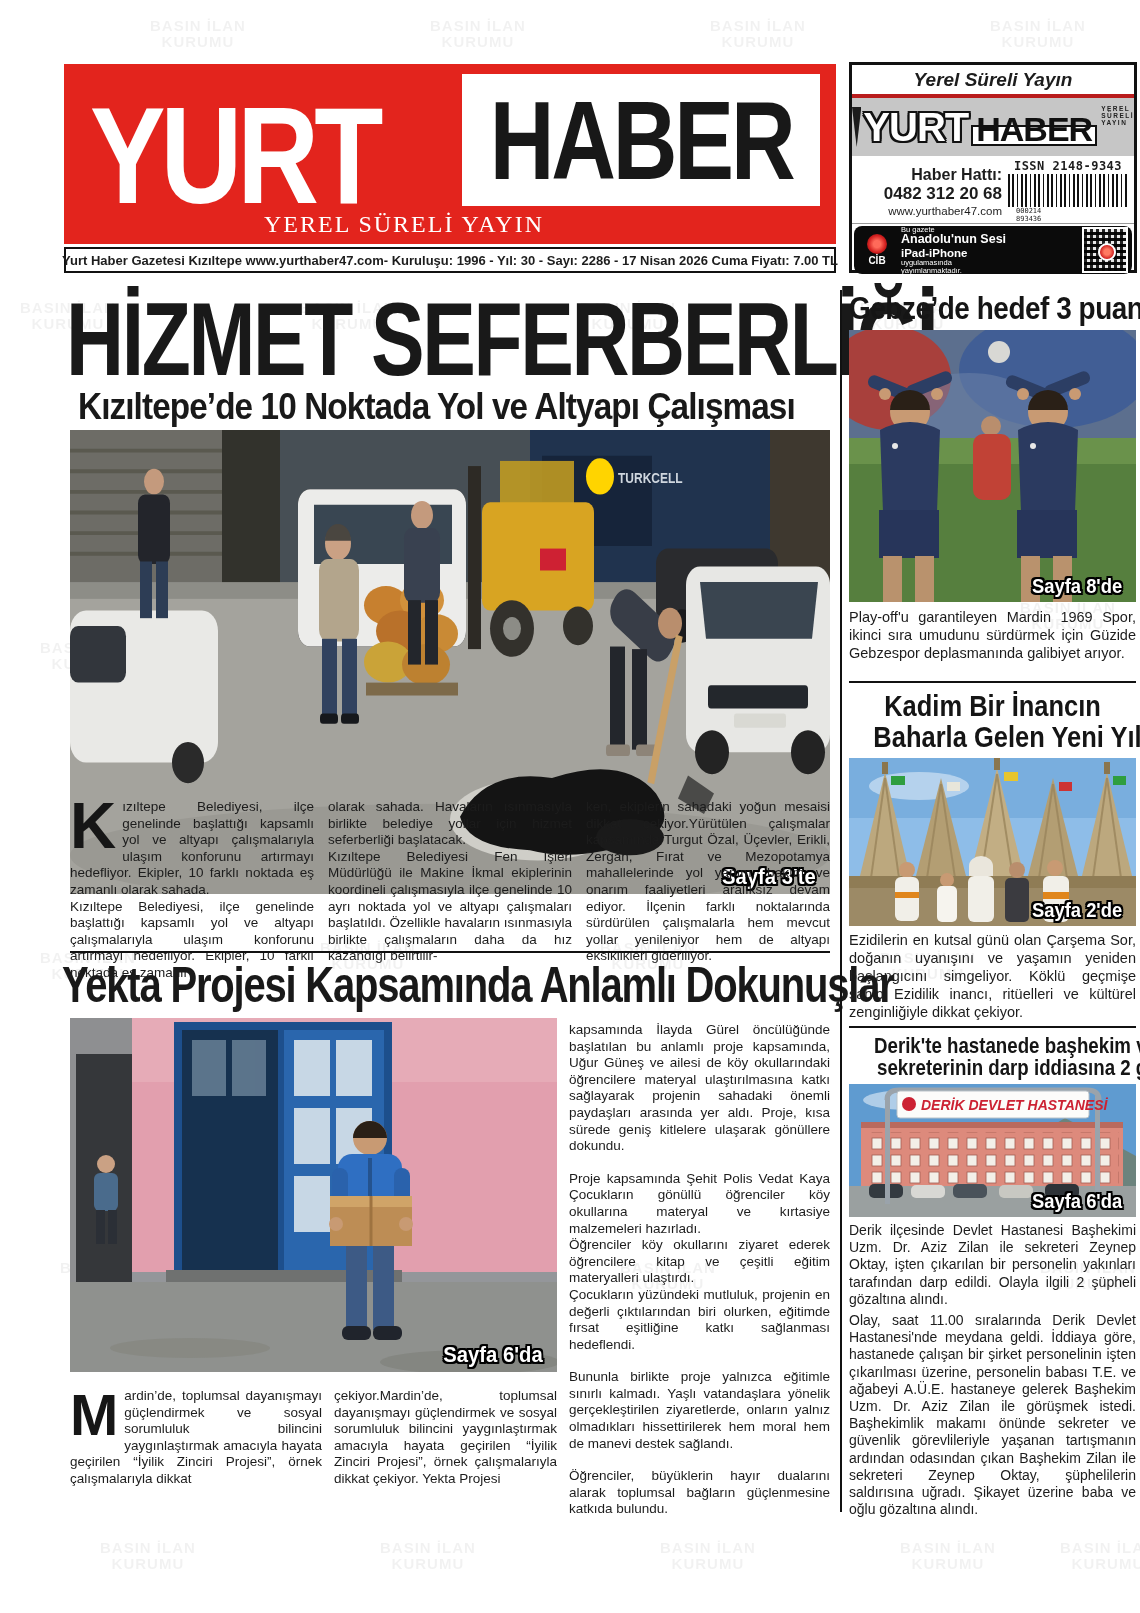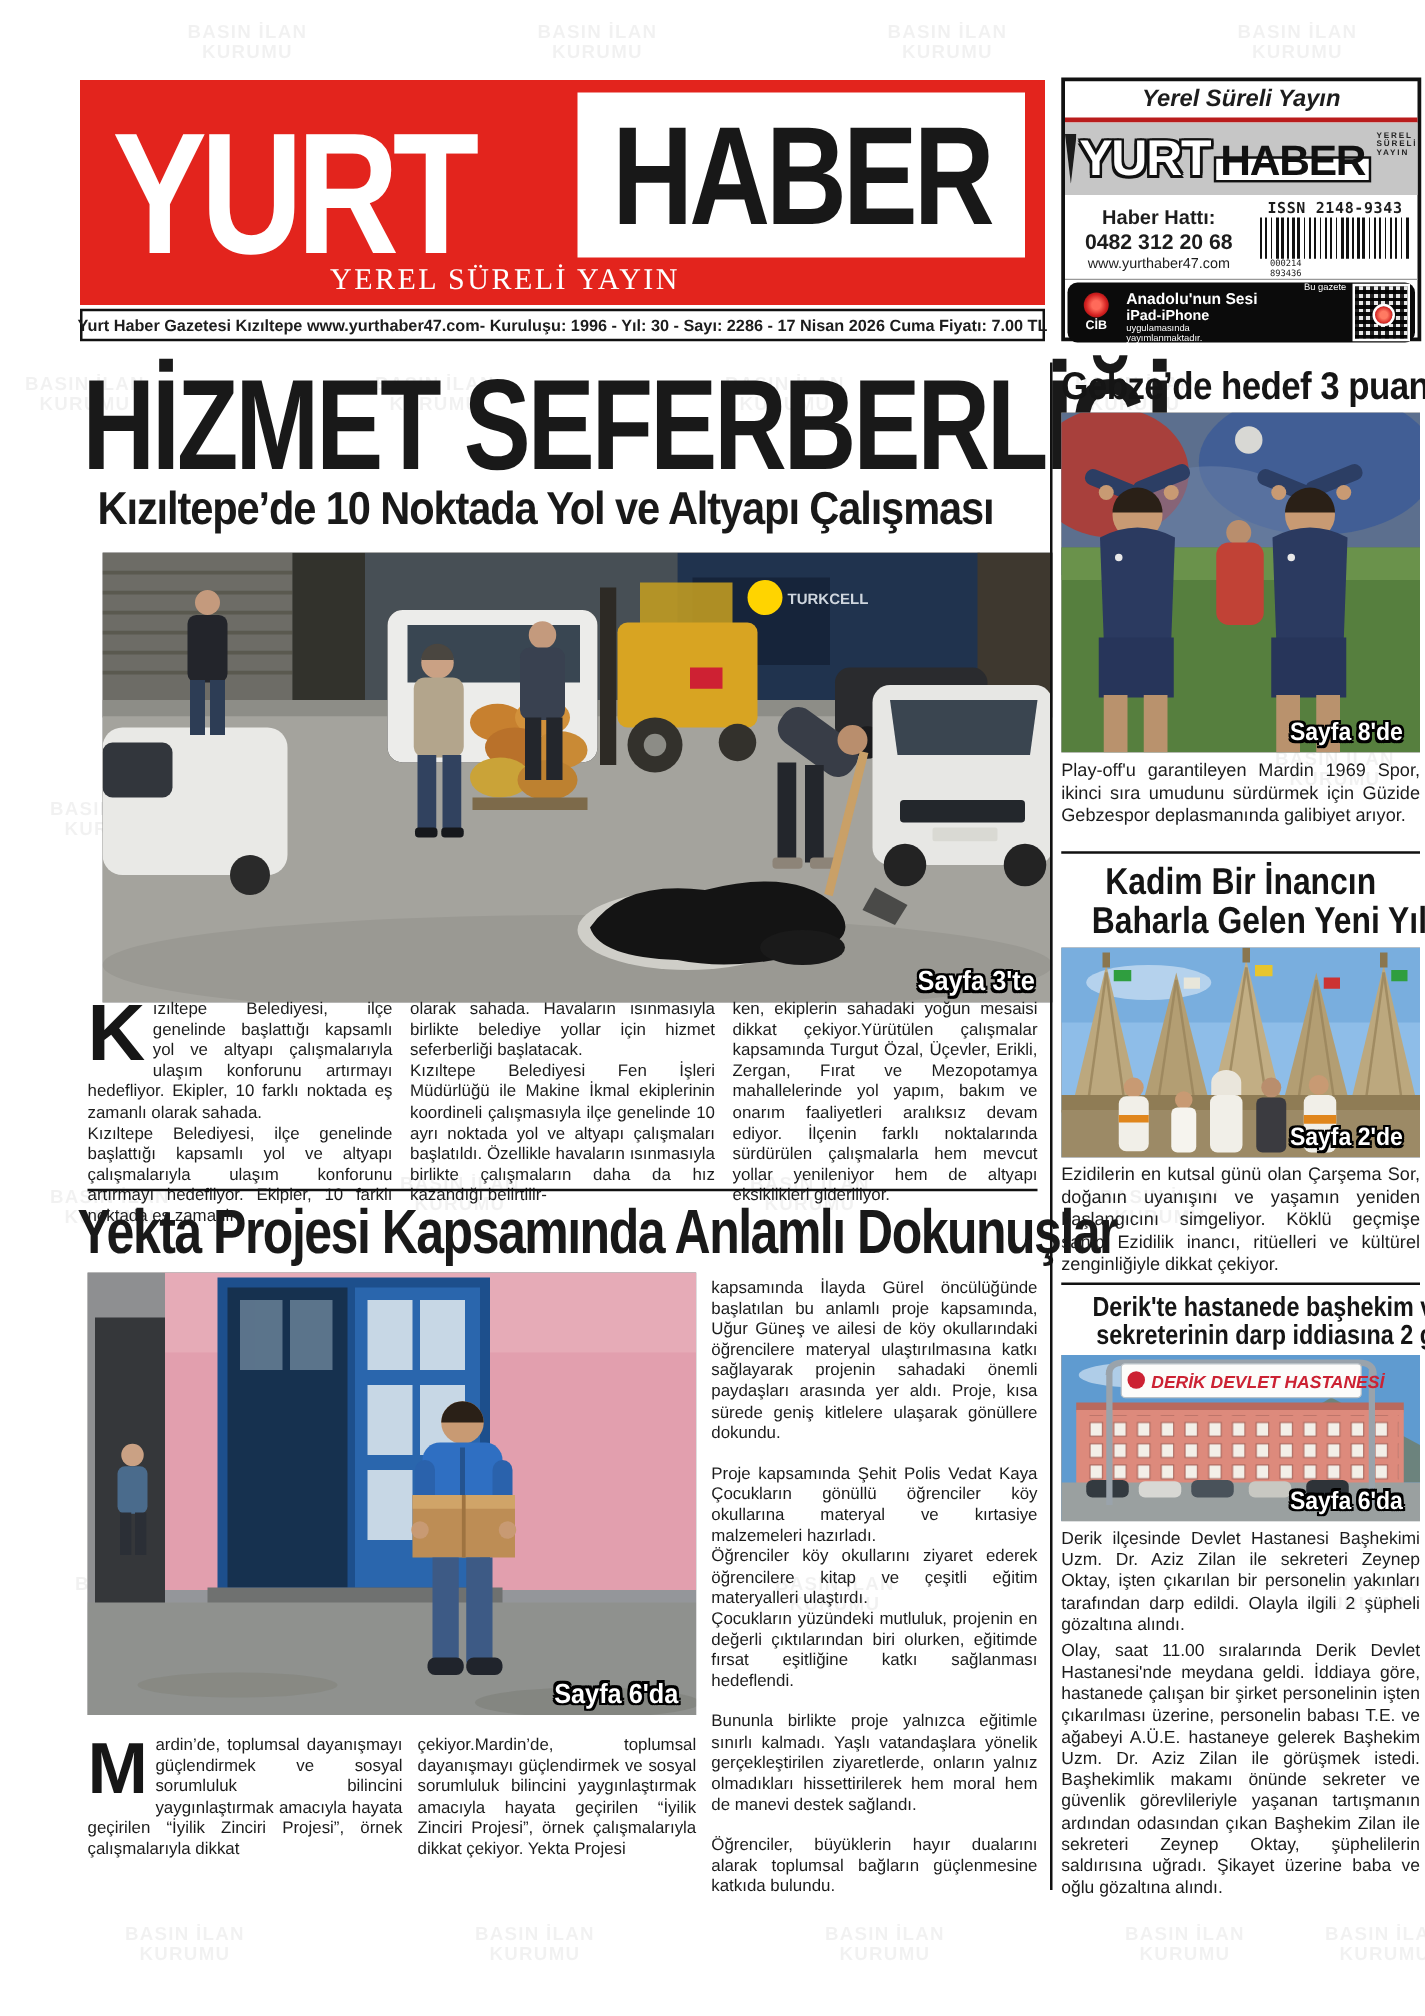--- a/index.html
+++ b/index.html
@@ -28,39 +28,39 @@
            font-weight:bold;font-style:italic;border-bottom:4px solid #b91c1c;}
   .ib-logo{height:58px;background:#c6c6c6;display:flex;align-items:center;justify-content:center;gap:2px;}
   .ib-v{width:36px;height:40px;background:#1c1c1c;clip-path:polygon(0 0,100% 0,50% 100%);}
   .ib-logo-yurt{font-size:40px;font-weight:800;color:#fff;letter-spacing:-1px;
       text-shadow:-2px -2px 0 #111,2px -2px 0 #111,-2px 2px 0 #111,2px 2px 0 #111,0 2px 0 #111,2px 0 0 #111,0 -2px 0 #111,-2px 0 0 #111;}
   .ib-logo-haberbox{background:#fff;border:2px solid #111;padding:0 3px;margin-left:3px;}
   .ib-logo-haber{font-size:34px;font-weight:800;color:#111;letter-spacing:-1px;}
   .ib-logo-col{display:flex;align-items:flex-start;}
   .ib-logo-tag{font-size:6.5px;font-weight:bold;color:#222;letter-spacing:1.5px;margin-left:4px;}
   .ib-contact{height:67px;display:flex;border-bottom:1px solid #999;}
-  .ib-cl{width:150px;text-align:center;padding-top:9px;}
+  .ib-cl{width:150px;text-align:right;padding-top:9px;}
   .ib-hotl{font-size:16px;font-weight:800;line-height:19px;}
   .ib-hotn{font-size:17px;font-weight:800;line-height:20px;}
   .ib-web{font-size:11.5px;line-height:15px;}
   .ib-cr{flex:1;padding-top:3px;}
   .ib-issn{font-family:"DejaVu Sans Mono",monospace;font-size:12px;font-weight:bold;
            letter-spacing:.5px;text-align:center;}
   .ib-bar{height:33px;margin:1px 6px 0 6px;
     background:repeating-linear-gradient(90deg,#111 0 2px,#fff 2px 4px,#111 4px 6px,#fff 6px 9px,#111 9px 10px,#fff 10px 13px);}
   .ib-dig{display:flex;justify-content:space-between;padding:0 14px;font-size:7px;
           font-family:"DejaVu Sans Mono",monospace;flex-direction:column;}
   .ib-app{height:48px;margin:2px;background:#0b0b0b;border-radius:8px;display:flex;
           align-items:center;padding:2px 4px;gap:5px;box-sizing:border-box;}
   .cib{width:38px;text-align:center;}
   .cib-dot{width:20px;height:20px;border-radius:50%;margin:0 auto;
            background:radial-gradient(circle,#ff6a5a 0 25%,#d21f1f 60%,#5e0909 100%);}
   .cib-lab{color:#fff;font-size:10px;font-weight:bold;margin-top:1px;}
   .ib-apptext{flex:1;color:#fff;line-height:1.05;}
-  .at1{font-size:7.5px;text-align:right;}
+  .at1{font-size:7.5px;}
   .at2{font-size:12.5px;font-weight:bold;}
   .at3{font-size:11.5px;font-weight:bold;}
   .at4{font-size:7.5px;}
   .qr{width:42px;height:42px;border:2px solid #fff;position:relative;
       background:repeating-linear-gradient(0deg,rgba(0,0,0,.95) 0 3px,rgba(255,255,255,0) 3px 6px),
                  repeating-linear-gradient(90deg,#222 0 3px,#e8e8e8 3px 6px);}
   .qr-dot{position:absolute;left:50%;top:50%;width:14px;height:14px;margin:-7px 0 0 -7px;
           border-radius:50%;background:radial-gradient(circle,#ff7a62 0 30%,#cf1f1f 70%);border:2px solid #fff;}
   
   .h1{left:66px;top:288px;font-size:103px;font-weight:800;color:#191919;letter-spacing:-3px;
@@ -178,21 +178,21 @@
       </div>
       <div class="qr">
           <span class="qr-dot"></span>
         </div>
     </div>
   </aside>
 
   <div class="abs h1">HİZMET SEFERBERLİĞİ</div>
   <div class="abs h2">Kızıltepe’de 10 Noktada Yol ve Altyapı Çalışması</div>
 
-  <figure class="abs ph" style="left:70px;top:430px;width:760px;height:360px;margin:12px;">
+  <figure class="abs ph" style="left:70px;top:430px;width:760px;height:464px;margin:0;">
     <svg viewBox="0 0 760 360" preserveAspectRatio="none">
       <rect x="0" y="0" width="760" height="132" fill="#565852"></rect>
       <rect x="0" y="0" width="152" height="132" fill="#6d6c66"></rect>
       <g stroke="#5a594f" stroke-width="3">
         <line x1="0" y1="16" x2="152" y2="16"></line>
           <line x1="0" y1="32" x2="152" y2="32"></line>
         <line x1="0" y1="48" x2="152" y2="48"></line>
           <line x1="0" y1="64" x2="152" y2="64"></line>
         <line x1="0" y1="80" x2="152" y2="80"></line>
           <line x1="0" y1="96" x2="152" y2="96"></line>

